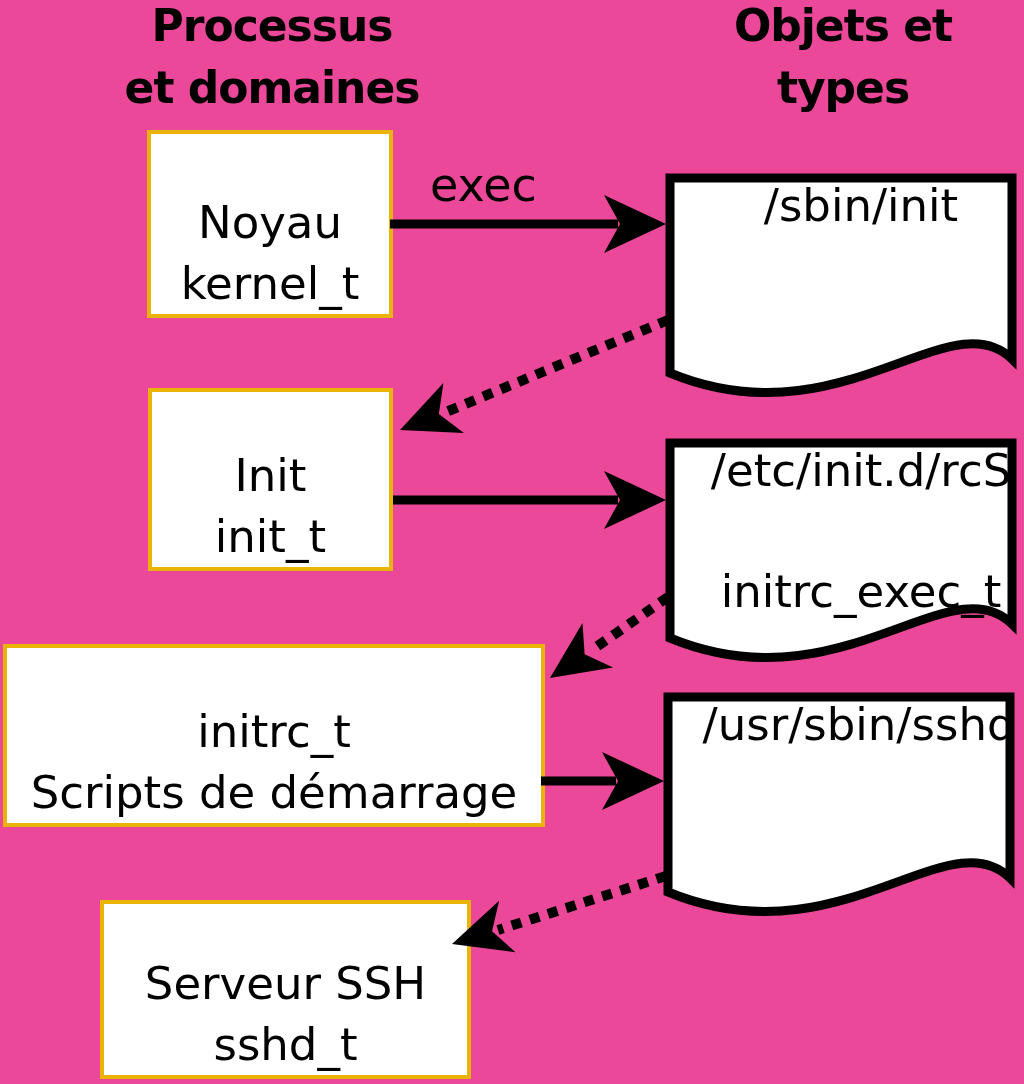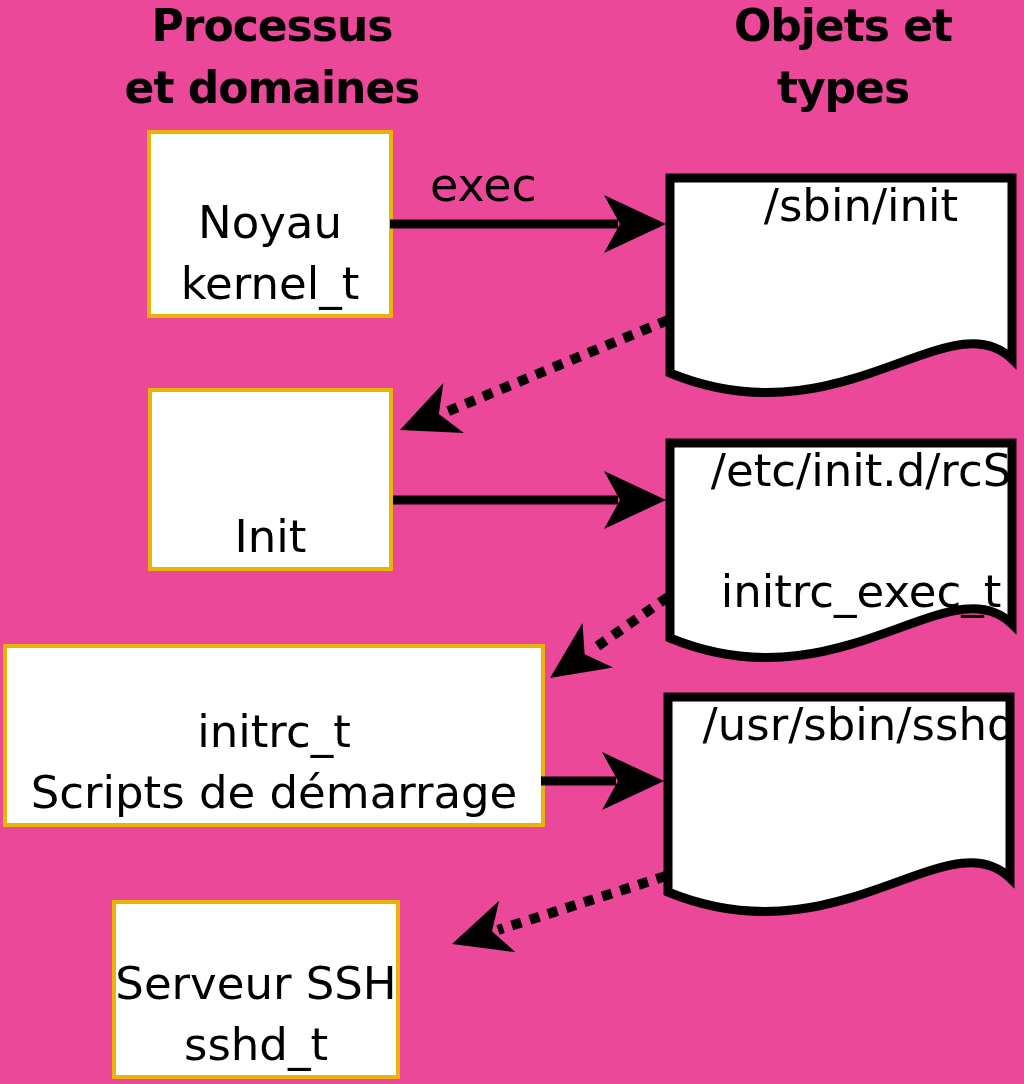--- a/index.html
+++ b/index.html
@@ -113,28 +113,29 @@
     <div>types</div>
   </div>
 
   <div class="pbox" style="left:147px; top:130px; width:246px; height:188px;">
     <div>Noyau</div>
     <div>kernel_t</div>
   </div>
 
   <div class="pbox" style="left:148px; top:388px; width:245px; height:183px;">
     <div>Init</div>
+    <div>init_t</div>
   </div>
 
   <div class="pbox" style="left:3px; top:644px; width:542px; height:183px;">
     <div>initrc_t</div>
     <div>Scripts de démarrage</div>
   </div>
 
-  <div class="pbox" style="left:100px; top:900px; width:288px; height:179px;margin-left:12px;">
+  <div class="pbox" style="left:100px; top:900px; width:371px; height:179px;">
     <div>Serveur SSH</div>
     <div>sshd_t</div>
   </div>
 
   <div class="doc" style="left:665px; top:173px;">
     <svg width="352" height="226" viewBox="0 0 352 226">
       <path class="doc-shape" d="M 5,5 H 347 V 186 C 285,125 175,270 5,200 Z"></path>
     </svg>
     <div class="doc-text">
       <div>/sbin/init</div>

